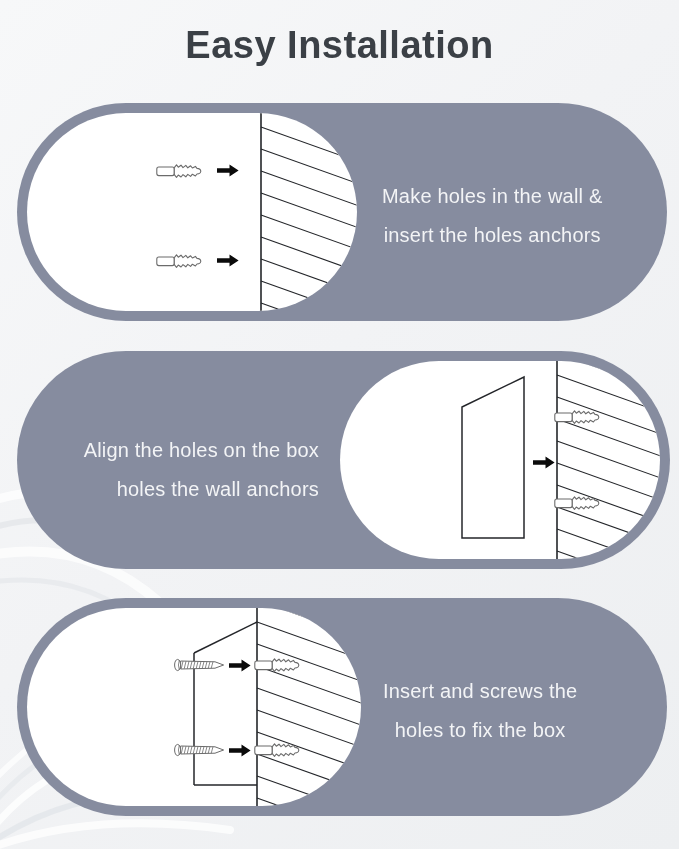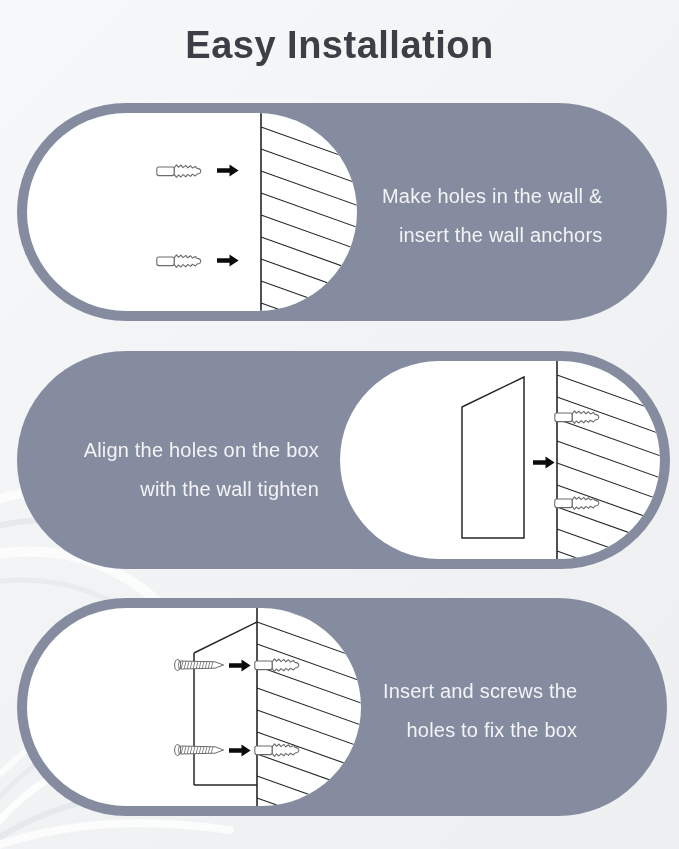--- a/index.html
+++ b/index.html
@@ -34,21 +34,21 @@
   }
   .stadium-1 { left:10px; width:330px; }
   .stadium-2 { right:10px; width:320px; }
   .stadium-3 { left:10px; width:334px; }
   .stadium svg { display:block; }
   .step-text {
     position:absolute;
     font-size:20px; line-height:39px; letter-spacing:.2px;
     color:#f3f4f6; white-space:nowrap;
   }
-  .step-text.align-left  { text-align:right; }
+  .step-text.align-left  { text-align:center; }
   .step-text.align-right { text-align:right; }
   .text-1 { left:365px; top:74px; }
   .text-2 { right:351px; top:80px; }
   .text-3 { left:366px; top:74px; }
   .leaves { position:absolute; pointer-events:none; }
   .leaves-mid    { left:0; top:468px; }
   .leaves-bottom { left:0; top:700px; }
   .defs-holder { position:absolute; width:0; height:0; overflow:hidden; }
 </style>
 </head>
@@ -137,28 +137,28 @@
           </g>
           <use href="#sym-anchor" x="129" y="50"></use>
           <use href="#sym-arrow" x="190" y="51"></use>
           <use href="#sym-anchor" x="129" y="140"></use>
           <use href="#sym-arrow" x="190" y="141"></use>
         </g>
       </svg>
     </div>
     <div class="step-text align-left text-1">
       <div>Make holes in the wall &amp;</div>
-      <div>insert the wall anchors</div>
+      <div>insert the holes anchors</div>
     </div>
   </section>
 
   <section class="pill pill-2">
     <div class="step-text align-right text-2">
       <div>Align the holes on the box</div>
-      <div>with the wall tighten</div>
+      <div>holes the wall anchors</div>
     </div>
     <div class="stadium stadium-2">
       <svg width="320" height="198" viewBox="0 0 320 198">
         <defs>
             <clipPath id="clip2">
               <rect x="0" y="0" width="320" height="198" rx="99"></rect>
             </clipPath>
           </defs>
         <g clip-path="url(#clip2)">
           <g stroke="#24262a" stroke-width="1.1">

